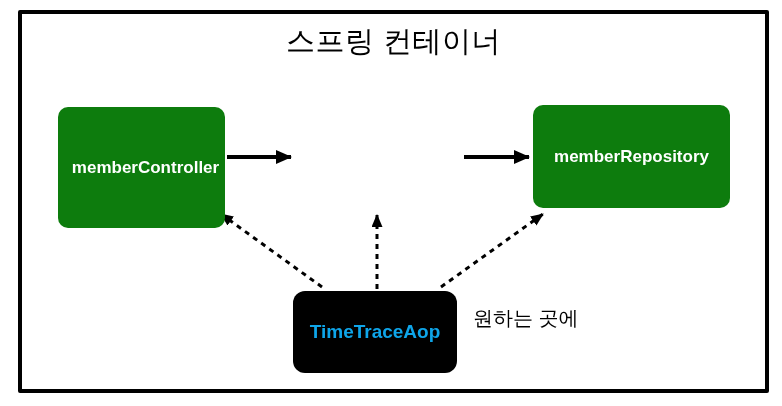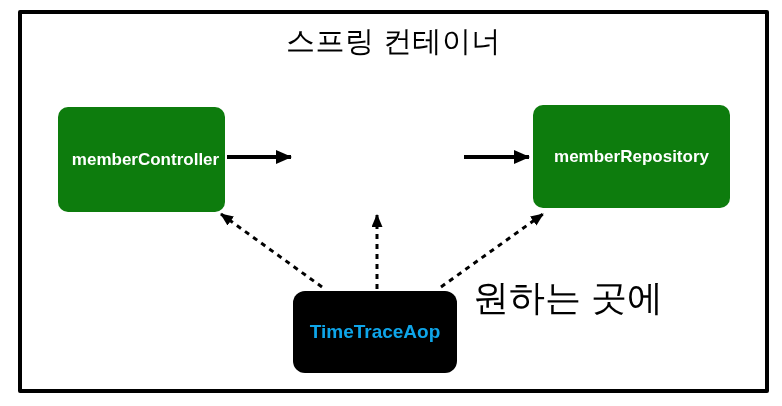--- a/index.html
+++ b/index.html
@@ -13,33 +13,33 @@
   }
   .title{
     position:absolute;left:18px;top:22px;width:751px;text-align:center;
     font-size:29px;color:#000;letter-spacing:0.5px;z-index:2;
   }
   .node{
     position:absolute;background:#0d7c0d;border-radius:10px;color:#ffffff;
     font-weight:bold;font-size:17px;display:flex;align-items:center;
     justify-content:center;text-align:center;z-index:2;box-sizing:border-box;
   }
-  .node-controller{left:58px;top:107px;width:167px;height:105px;padding-left:8px;}
+  .node-controller{left:58px;top:107px;width:167px;height:121px;padding-left:8px;}
   .node-service{left:295px;top:105px;width:167px;height:103px;}
   .node-repository{left:533px;top:105px;width:197px;height:103px;}
   .aop{
     position:absolute;left:293px;top:291px;width:164px;height:82px;
     background:#000000;border-radius:12px;color:#0ea5e9;display:flex;
     flex-direction:column;align-items:center;justify-content:center;
     gap:3px;z-index:2;box-sizing:border-box;
   }
   .aop-title{font-weight:bold;font-size:19px;line-height:20px;}
   .aop-sub{font-weight:bold;font-size:17px;line-height:18px;}
   .annotation{
-    position:absolute;left:473px;top:280px;font-size:36px;line-height:35px;
+    position:absolute;left:473px;top:301px;font-size:20px;line-height:35px;
     color:#000;z-index:2;white-space:nowrap;
   }
   svg.arrows{position:absolute;left:0;top:0;width:782px;height:406px;z-index:1;}
 </style>
 </head>
 <body>
 
 <div class="canvas">
 
   <div class="frame"></div>

